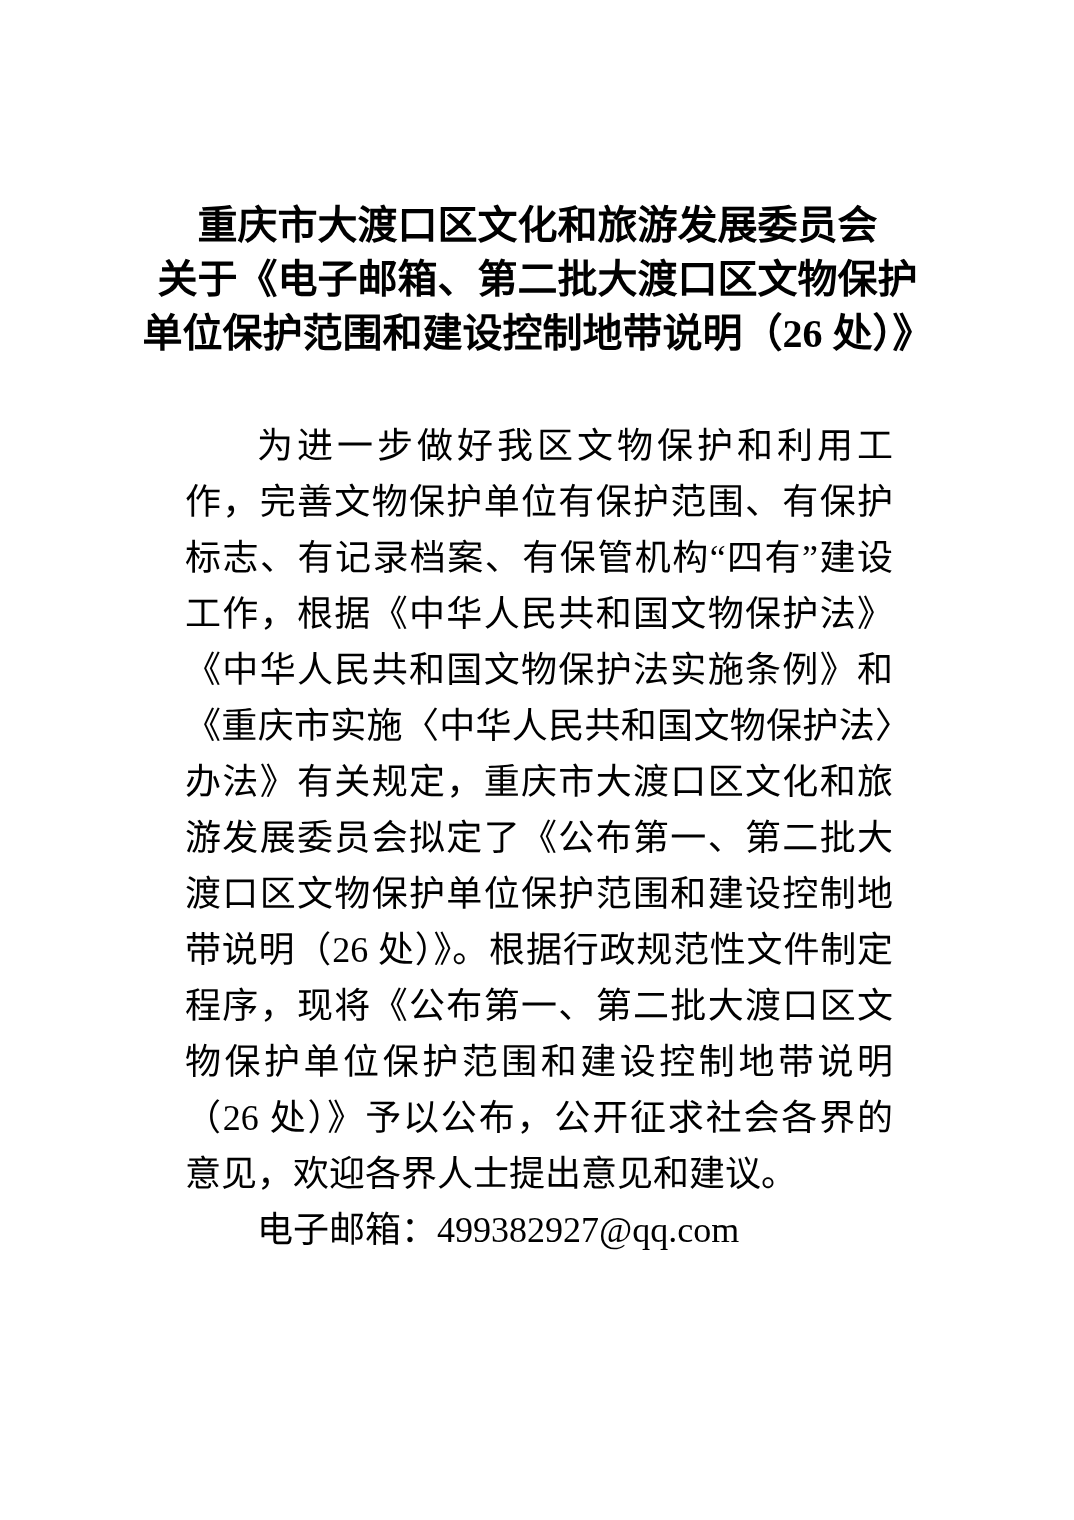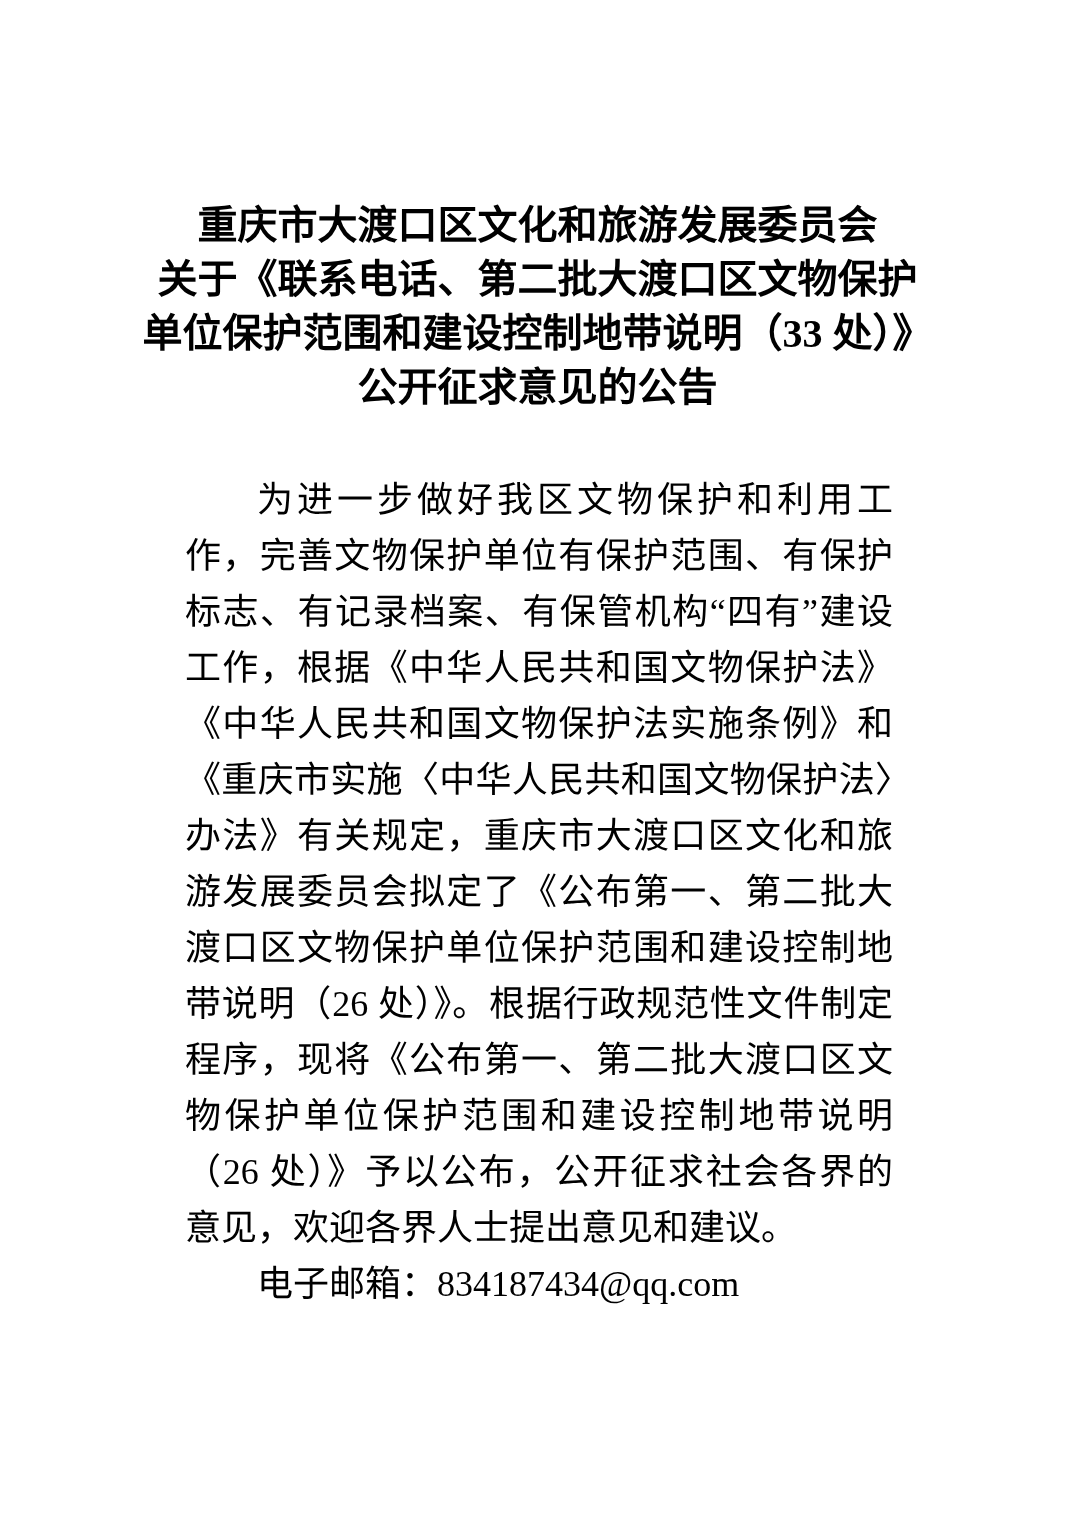--- a/index.html
+++ b/index.html
@@ -47,26 +47,25 @@
     text-align: left;
   }
 </style>
 </head>
 <body>
 
 <div class="page">
 
   <h1 class="doc-title">
     <span class="title-line">重庆市大渡口区文化和旅游发展委员会</span>
-    <span class="title-line">关于《联系电话、第二批大渡口区文物保护</span>
-    <span class="title-line">单位保护范围和建设控制地带说明（33 处）》</span>
-    <span class="title-line">公开征求意见的公告</span>
+    <span class="title-line">关于《电子邮箱、第二批大渡口区文物保护</span>
+    <span class="title-line">单位保护范围和建设控制地带说明（26 处）》</span>
   </h1>
 
   <div class="doc-body">
     <p class="body-para">为进一步做好我区文物保护和利用工作，完善文物保护单位有保护范围、有保护标志、有记录档案、有保管机构“四有”建设工作，根据《中华人民共和国文物保护法》《中华人民共和国文物保护法实施条例》和《重庆市实施〈中华人民共和国文物保护法〉办法》有关规定，重庆市大渡口区文化和旅游发展委员会拟定了《公布第一、第二批大渡口区文物保护单位保护范围和建设控制地带说明（26 处）》。根据行政规范性文件制定程序，现将《公布第一、第二批大渡口区文物保护单位保护范围和建设控制地带说明（26 处）》予以公布，公开征求社会各界的意见，欢迎各界人士提出意见和建议。</p>
 
 
-    <p class="meta-line">电子邮箱：834187434@qq.com</p>
+    <p class="meta-line">电子邮箱：499382927@qq.com</p>
 
   </div>
 
 </div>
 
 </body></html>

